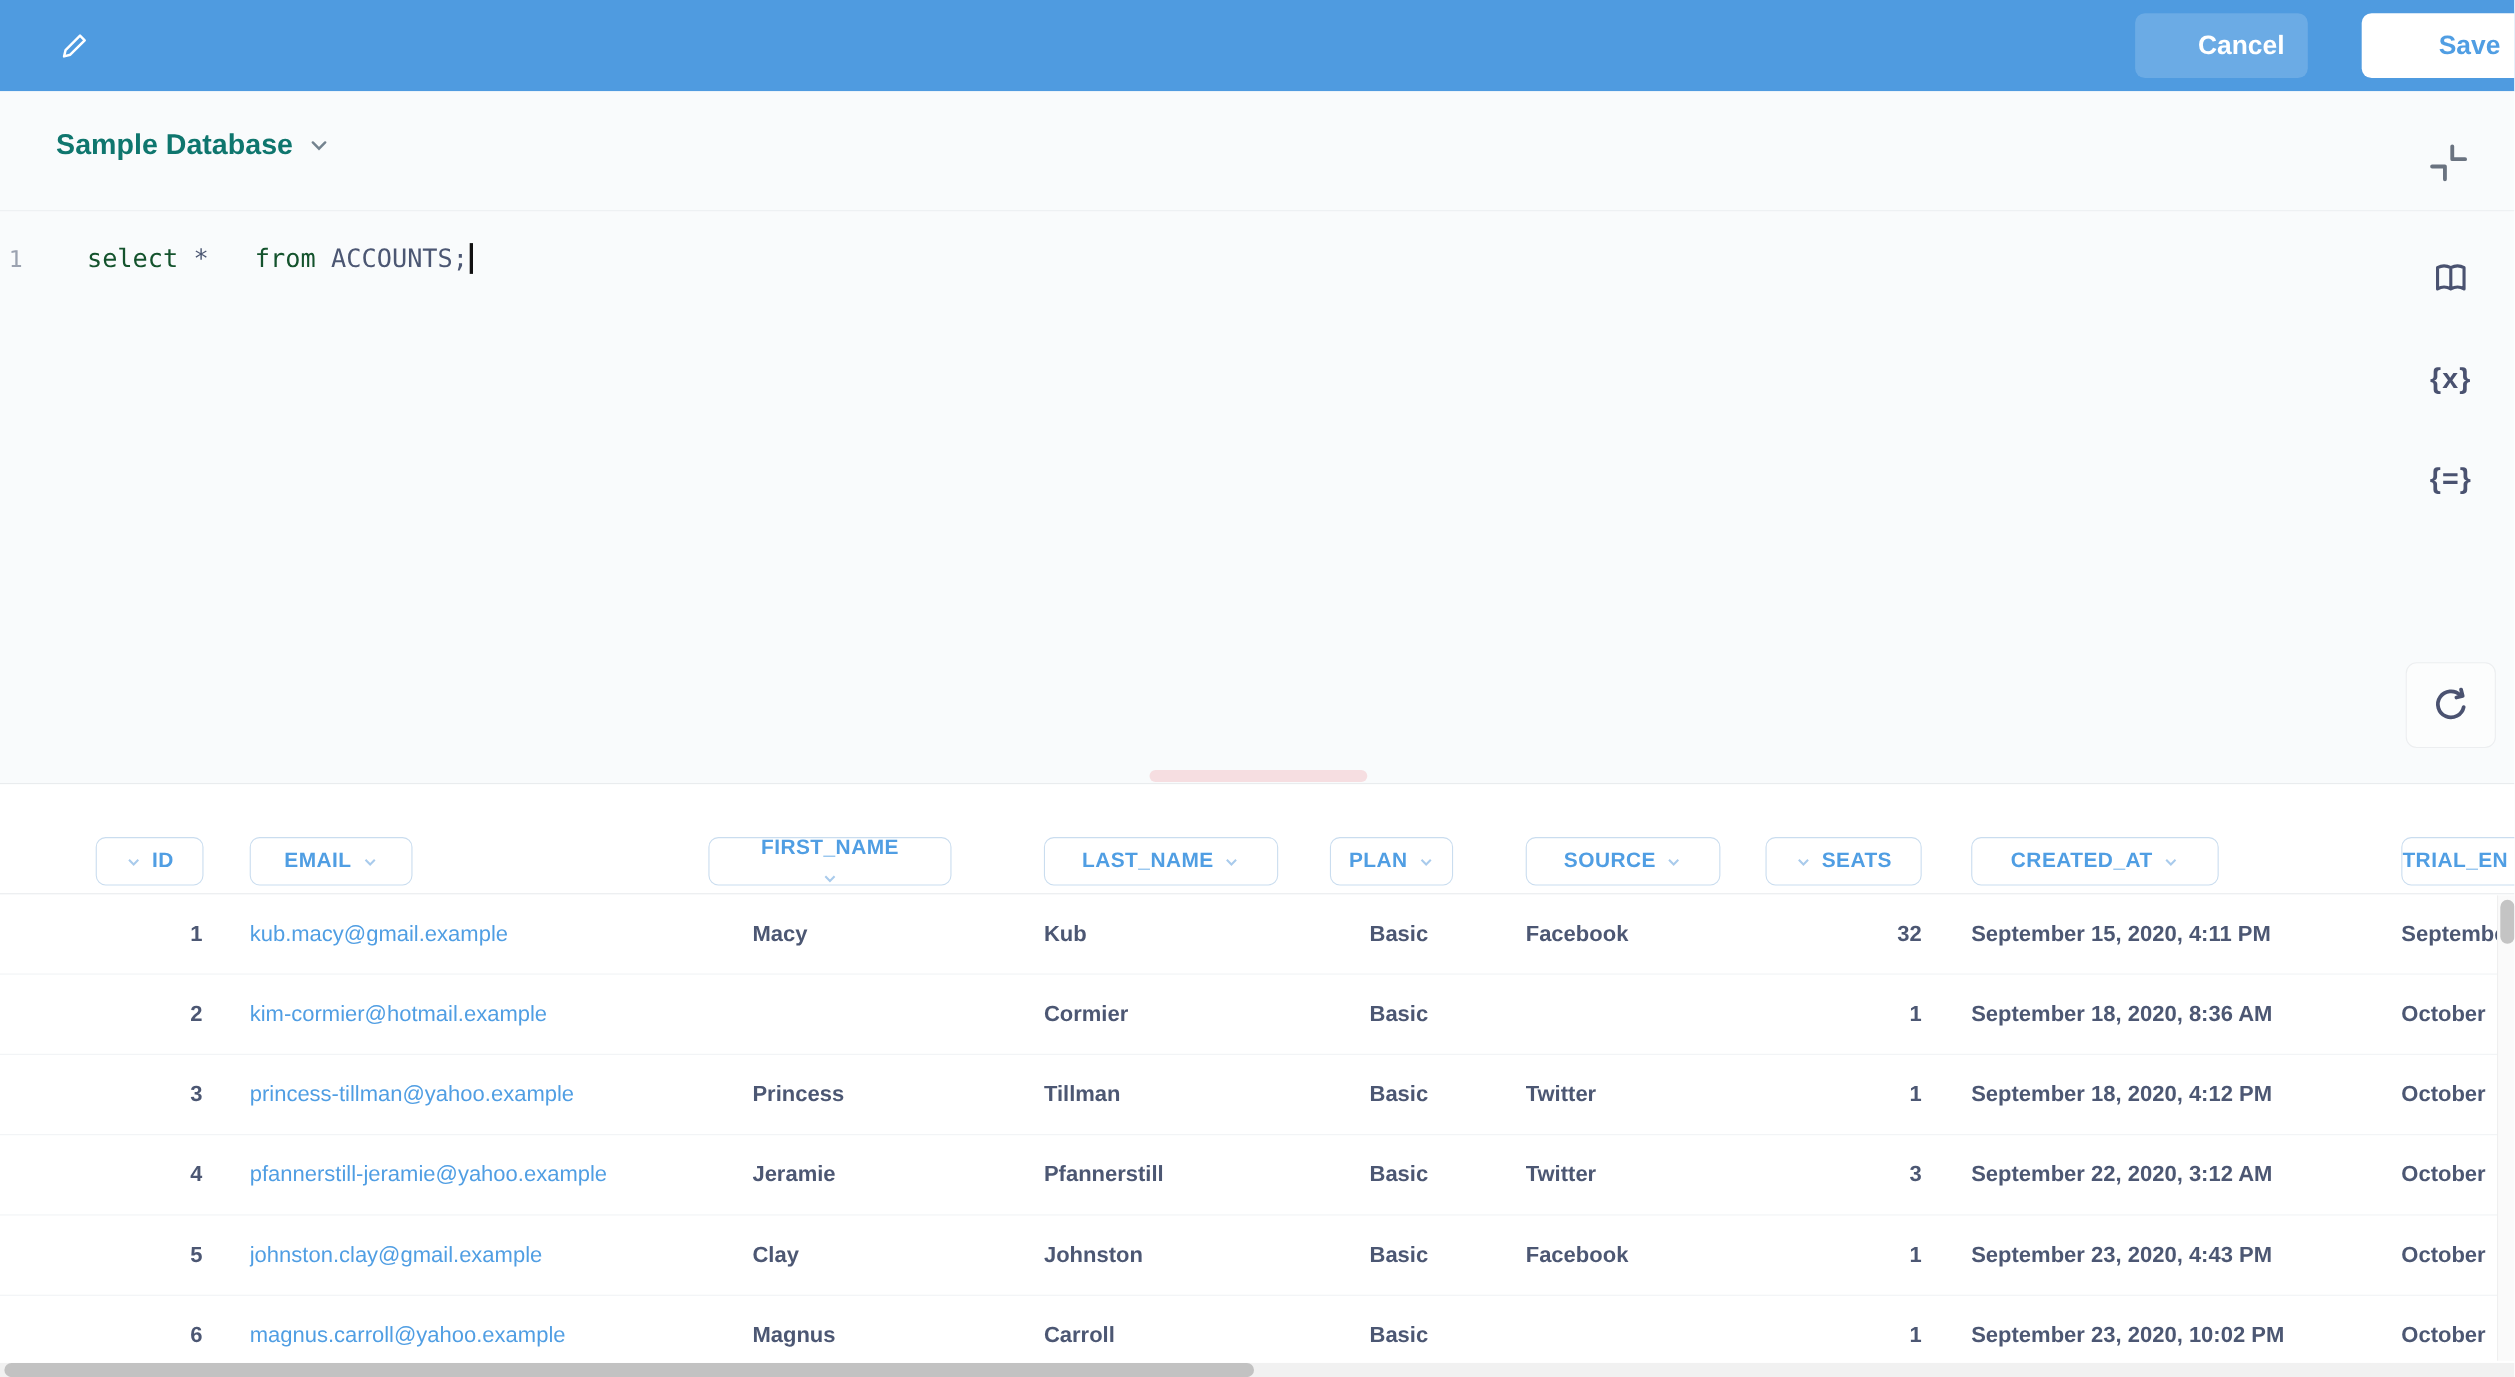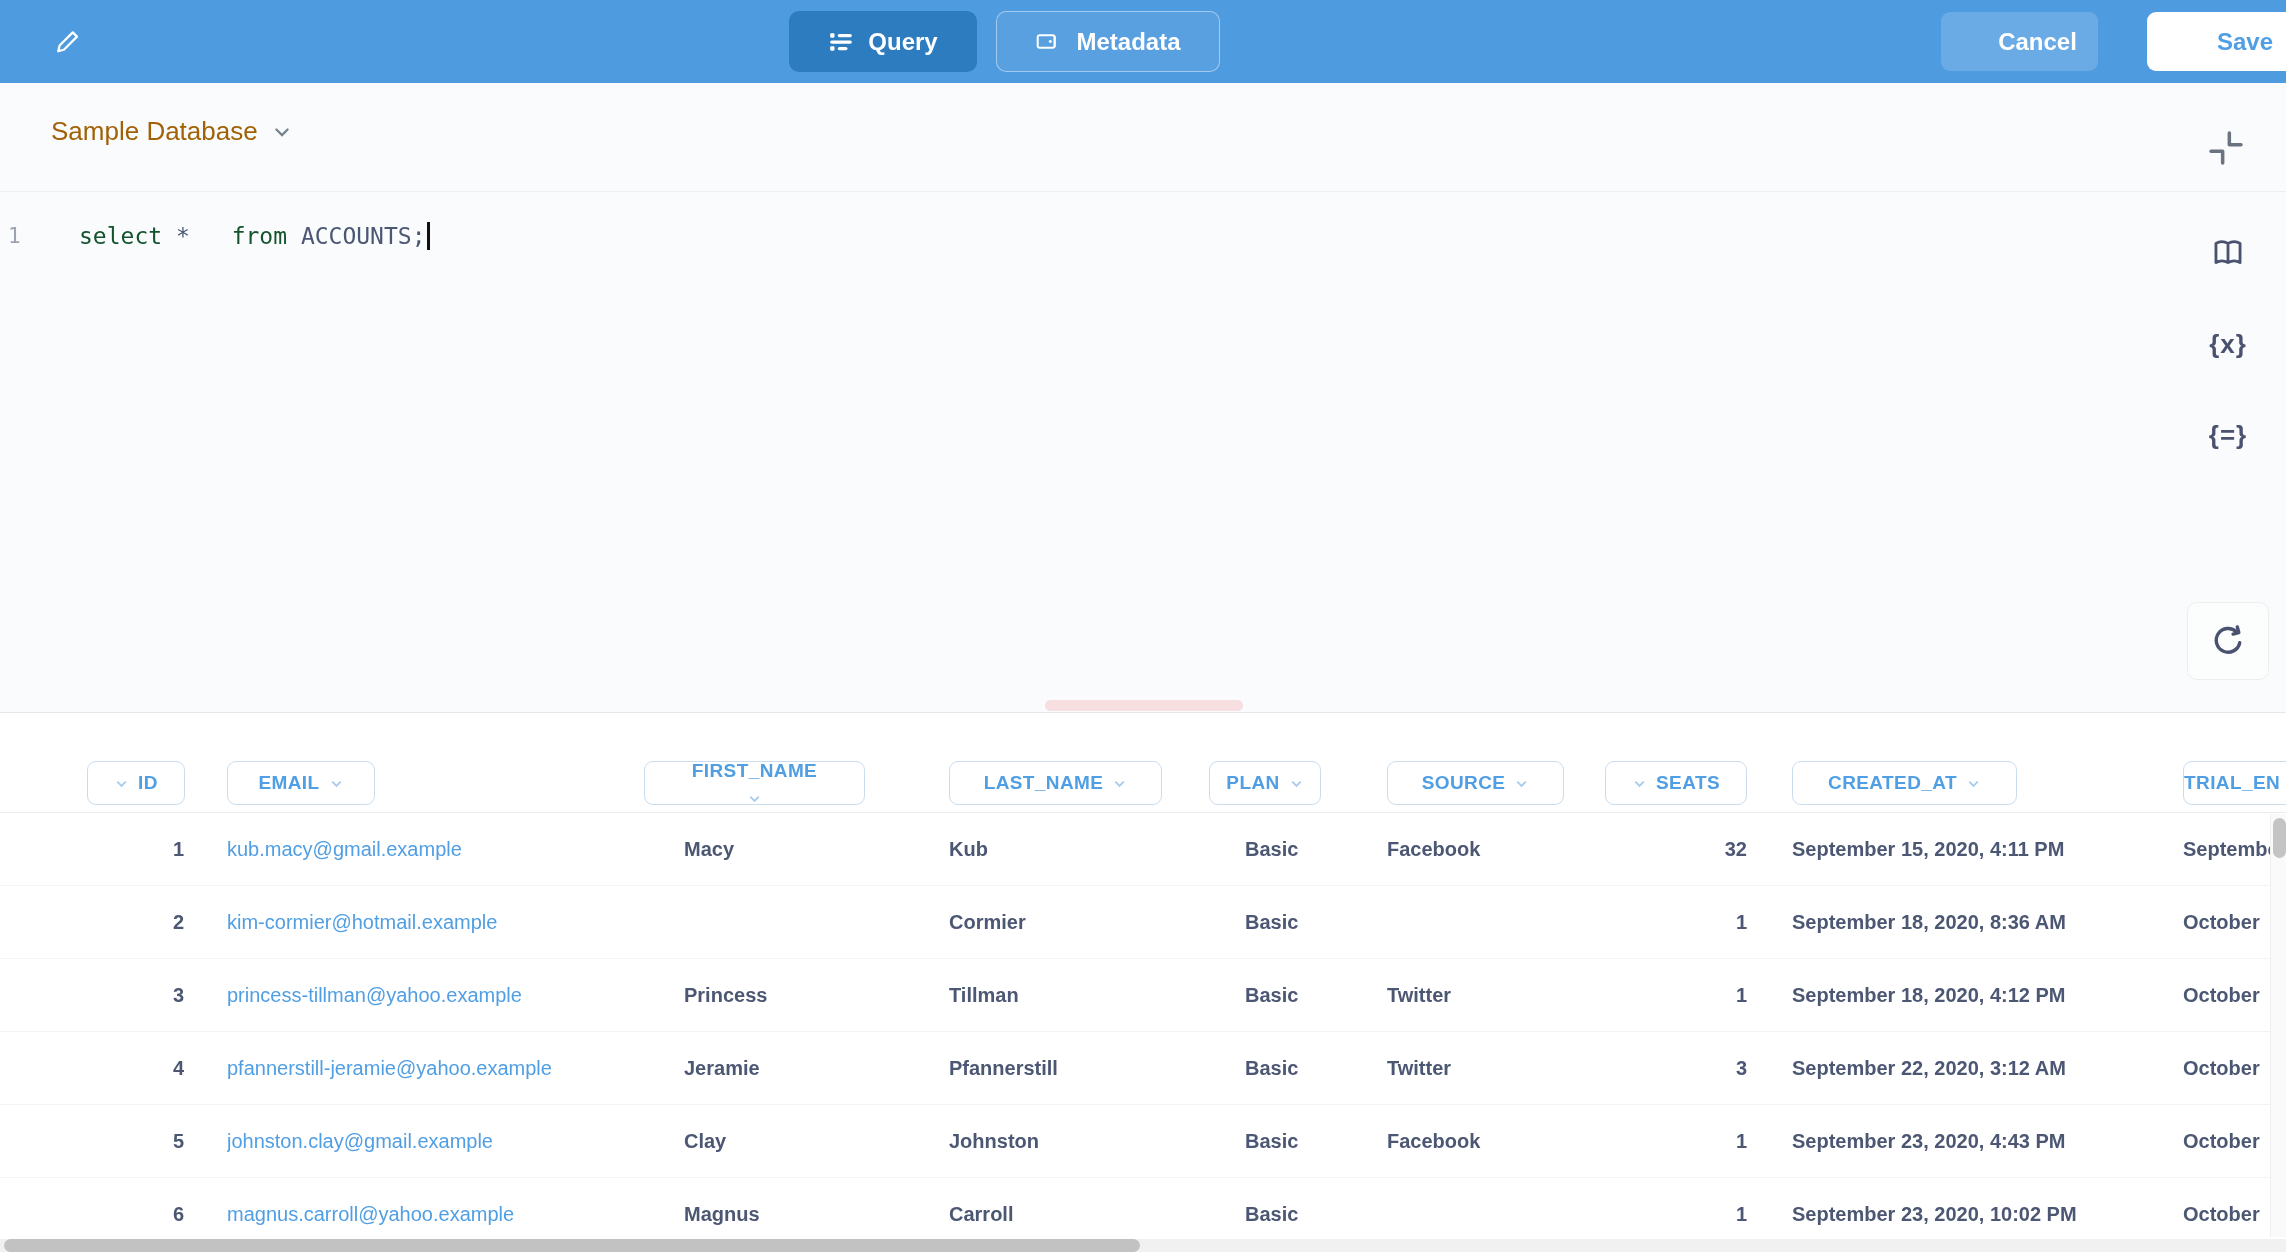--- a/index.html
+++ b/index.html
@@ -17,21 +17,21 @@
   .topbtns{position:absolute;top:12px;left:1941px;display:flex;gap:49px;}
   .btn{height:59px;border-radius:9px;display:flex;align-items:center;justify-content:center;
        font-size:24px;font-weight:700;cursor:pointer;padding-left:36px;}
   .btn.cancel{width:121px;background:rgba(255,255,255,0.16);color:#fff;}
   .btn.save{width:124px;background:#fff;color:#509EE3;}
 
   
   .editor{position:absolute;left:0;top:83px;width:2286px;height:630px;background:#F9FBFC;border-bottom:1px solid #E5E8EA;box-sizing:border-box;}
   .dbrow{position:absolute;left:0;top:0;width:2286px;height:109px;border-bottom:1px solid #EDF0F2;box-sizing:border-box;}
   .dbsel{position:absolute;left:51px;top:33px;display:flex;align-items:center;gap:14px;cursor:pointer;
-         color:#a16207;font-size:26px;font-weight:400;text-align:center;}
+         color:#0f766e;font-size:26px;font-weight:700;text-align:center;}
   .collapse{position:absolute;left:2206px;top:45px;width:40px;height:40px;cursor:pointer;}
 
   .sqlline{position:absolute;left:0;top:130px;height:46px;width:2000px;
            font-family:"DejaVu Sans Mono",monospace;font-size:23px;line-height:46px;white-space:pre;cursor:text;}
   .lineno{position:absolute;left:8px;top:0;color:#9BA2B0;font-size:21px;}
   .code{position:absolute;left:51px;top:0;color:#4C5773;}
   .tok-kw{color:#14532d;margin-left:28px;}
   .tok-pl{color:#4C5773;}
   .caret{display:inline-block;width:3px;height:28px;background:#111;vertical-align:-6px;margin-left:1px;}
 
@@ -72,40 +72,20 @@
 </head>
 <body>
 
 <div class="stage">
 
   <div class="topbar">
     <svg class="pencil" viewBox="0 0 24 24">
       <path d="M5 20.2l1.1-4.6L16.6 5.1l3.4 3.4L9.5 19l-4.5 1.2z" fill="none" stroke="#fff" stroke-width="1.8" stroke-linejoin="round"></path>
     </svg>
 
-    <div class="tabs">
-      <div class="tab active">
-        <svg width="26" height="26" viewBox="0 0 24 24">
-          <rect x="2" y="4" width="4" height="4" rx="1" fill="#fff"></rect>
-          <rect x="9" y="4.5" width="13" height="3" rx="1.5" fill="#fff"></rect>
-          <rect x="2" y="10.5" width="20" height="3" rx="1.5" fill="#fff"></rect>
-          <rect x="2" y="16" width="4" height="4" rx="1" fill="#fff"></rect>
-          <rect x="9" y="16.5" width="9" height="3" rx="1.5" fill="#fff"></rect>
-        </svg>
-        <span>Query</span>
-      </div>
-      <div class="tab inactive">
-        <svg width="27" height="27" viewBox="0 0 24 24">
-          <path d="M4 6.5h11.5a2 2 0 0 1 2 2v7a2 2 0 0 1-2 2H4a1.6 1.6 0 0 1-1.6-1.6V8.1A1.6 1.6 0 0 1 4 6.5z" fill="none" stroke="#fff" stroke-width="1.8" stroke-linejoin="round"></path>
-          <circle cx="13.6" cy="12" r="1.3" fill="#fff"></circle>
-          <line x1="17.5" y1="7.5" x2="17.5" y2="16.5" stroke="#fff" stroke-width="1.8"></line>
-        </svg>
-        <span>Metadata</span>
-      </div>
-    </div>
 
     <div class="topbtns">
       <div class="btn cancel">Cancel</div>
       <div class="btn save">Save</div>
     </div>
   </div>
 
   <div class="editor">
     <div class="dbrow">
       <div class="dbsel">

